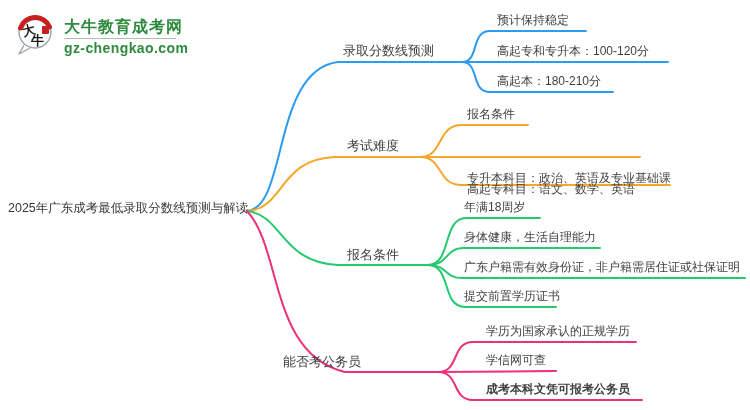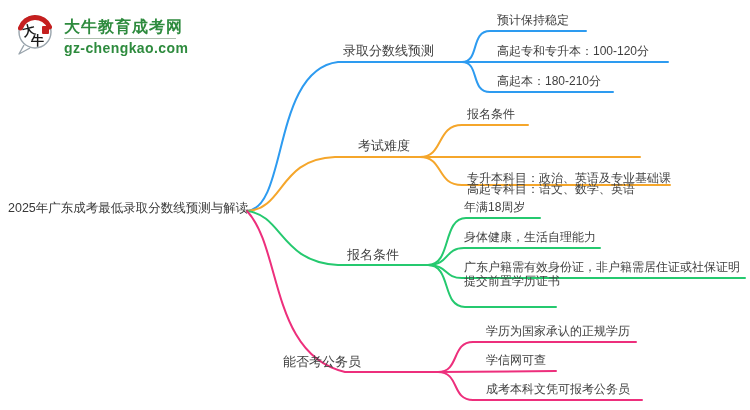--- a/index.html
+++ b/index.html
@@ -73,29 +73,29 @@
     </div>
   </div>
 
   <div class="lbl central" style="left:8px;top:201px;">2025年广东成考最低录取分数线预测与解读</div>
 
   <div class="lbl branch-label" style="left:343px;top:43px;">录取分数线预测</div>
   <div class="lbl child-label" style="left:497px;top:13px;">预计保持稳定</div>
   <div class="lbl child-label" style="left:497px;top:44px;">高起专和专升本：100-120分</div>
   <div class="lbl child-label" style="left:497px;top:74px;">高起本：180-210分</div>
 
-  <div class="lbl branch-label" style="left:358px;top:138px;">考试难度</div>
+  <div class="lbl branch-label" style="left:347px;top:138px;">考试难度</div>
   <div class="lbl child-label" style="left:467px;top:107px;">报名条件</div>
   <div class="lbl child-label" style="left:467px;top:139px;margin-top:43px;">高起专科目：语文、数学、英语</div>
   <div class="lbl child-label" style="left:467px;top:171px;">专升本科目：政治、英语及专业基础课</div>
 
   <div class="lbl branch-label" style="left:347px;top:247px;">报名条件</div>
   <div class="lbl child-label" style="left:464px;top:200px;">年满18周岁</div>
   <div class="lbl child-label" style="left:464px;top:230px;">身体健康，生活自理能力</div>
   <div class="lbl child-label" style="left:464px;top:260px;">广东户籍需有效身份证，非户籍需居住证或社保证明</div>
-  <div class="lbl child-label" style="left:464px;top:274px;">提交前置学历证书</div>
+  <div class="lbl child-label" style="left:464px;top:289px;">提交前置学历证书</div>
 
   <div class="lbl branch-label" style="left:283px;top:354px;">能否考公务员</div>
   <div class="lbl child-label" style="left:486px;top:324px;">学历为国家承认的正规学历</div>
   <div class="lbl child-label" style="left:486px;top:353px;">学信网可查</div>
-  <div class="lbl child-label" style="left:486px;top:382px;">成考本科文凭可报考公务员</div>
+  <div class="lbl child-label" style="left:486px;top:382px;font-weight:bold;">成考本科文凭可报考公务员</div>
 
 </div>
 
 </body></html>

